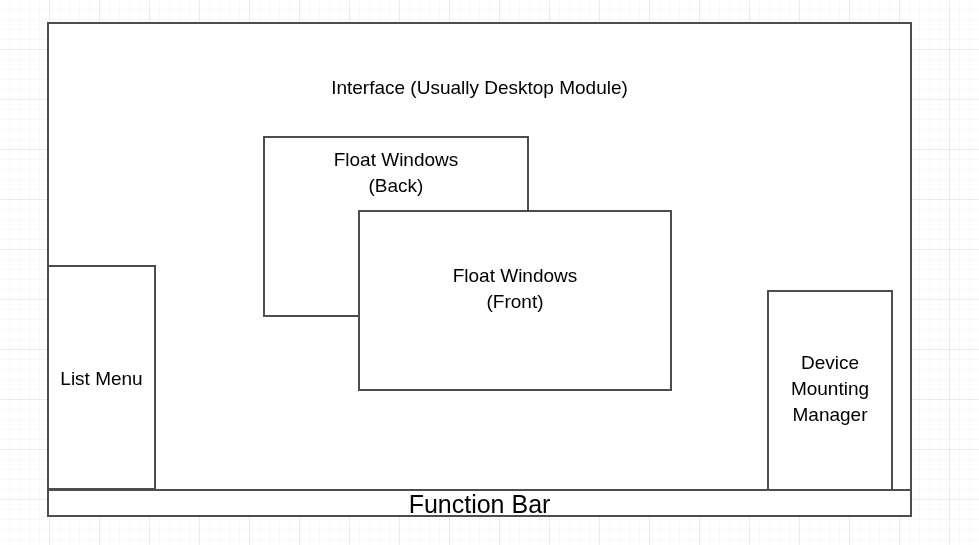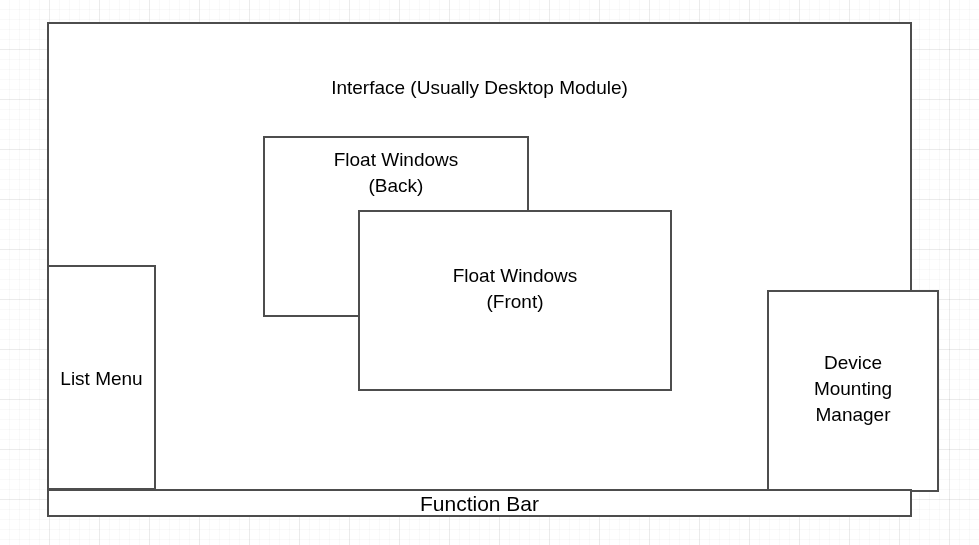--- a/index.html
+++ b/index.html
@@ -74,21 +74,21 @@
     height: 225px;
     z-index: 2;
   }
   #list-menu-label {
     top: 99px;
   }
 
   #device-manager-box {
     left: 767px;
     top: 290px;
-    width: 172px;
+    width: 126px;
     height: 202px;
     z-index: 2;
   }
   #device-manager-label {
     top: 58px;
   }
 
   #float-back-box {
     left: 263px;
     top: 136px;
@@ -113,21 +113,21 @@
 
   #function-bar-box {
     left: 47px;
     top: 489px;
     width: 865px;
     height: 28px;
     z-index: 5;
   }
   #function-bar-label {
     top: 1px;
-    font-size: 21px;
+    font-size: 25px;
     line-height: 24px;
   }
 </style>
 </head>
 <body>
 
 <div id="diagram-canvas">
 
   <div class="box" id="interface-container">
     <div class="box-label" id="interface-title">Interface (Usually Desktop Module)</div>

